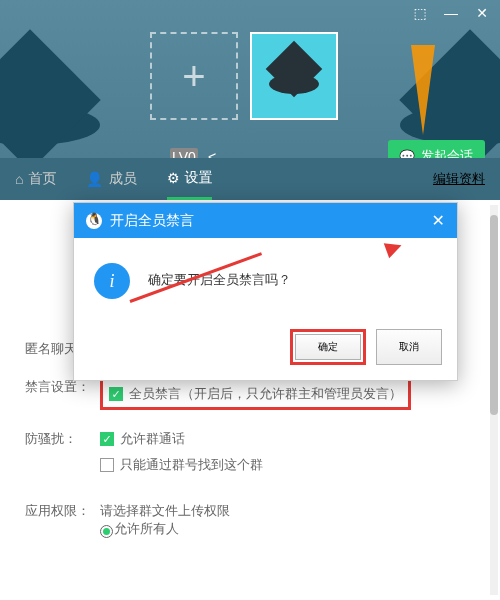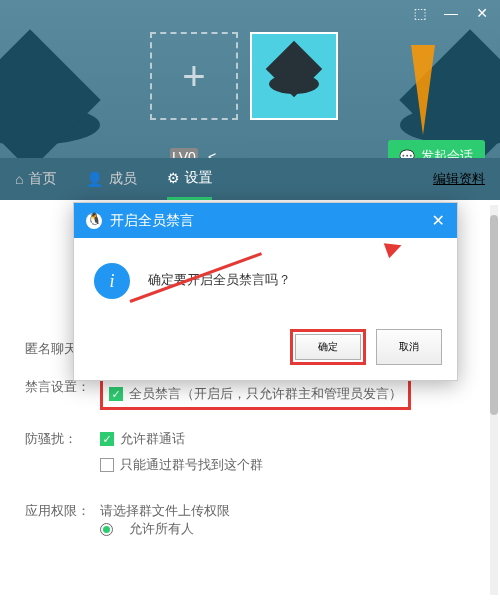--- a/index.html
+++ b/index.html
@@ -37,21 +37,21 @@
     .tab.active { color: #fff; border-bottom: 3px solid #2ecc71; }
     .edit-link { margin-left: auto; color: #000000; font-size: 13px; text-decoration: underline; cursor: pointer; }
     
     .content { padding: 20px 25px; position: relative; }
     .row { display: flex; align-items: flex-start; margin-bottom: 20px; font-size: 13px; color: #666; }
     .row-label { width: 75px; flex-shrink: 0; }
     .row-content { flex: 1; }
     .checkbox-row { display: flex; align-items: center; gap: 6px; margin-bottom: 8px; }
     .checkbox { width: 14px; height: 14px; border: 1px solid #999; display: inline-flex; align-items: center; justify-content: center; font-size: 11px; cursor: pointer; }
     .checkbox.checked { background: #2ecc71; border-color: #2ecc71; color: #fff; }
-    .radio-row { display: flex; align-items: center; gap: 16px; margin-bottom: 10px; }
+    .radio-row { display: flex; align-items: flex-end; gap: 1px; margin-bottom: 10px; }
     .radio { width: 13px; height: 13px; border: 1px solid #666; border-radius: 50%; display: inline-flex; align-items: center; justify-content: center; cursor: pointer; }
     .radio.checked::after { content: ''; width: 7px; height: 7px; background: #2ecc71; border-radius: 50%; }
     .red-box { border: 3px solid #e53935; padding: 4px 6px; display: inline-flex; align-items: center; }
     
     .dialog { position: absolute; top: 202px; left: 73px; width: 385px; background: #fff; border: 1px solid #ccc; box-shadow: 0 4px 20px rgba(0,0,0,0.3); z-index: 10; }
     .dialog-header { background: #2196f3; color: #fff; padding: 8px 12px; display: flex; align-items: center; gap: 8px; font-size: 14px; }
     .dialog-close { margin-left: auto; cursor: pointer; font-size: 16px; }
     .dialog-body { padding: 25px 20px 20px; display: flex; gap: 18px; align-items: flex-start; }
     .info-icon { width: 36px; height: 36px; border-radius: 50%; background: #2196f3; color: #fff; display: flex; align-items: center; justify-content: center; font-size: 18px; font-style: italic; font-family: Georgia, serif; flex-shrink: 0; }
     .dialog-text { font-size: 13px; color: #333; padding-top: 8px; }

